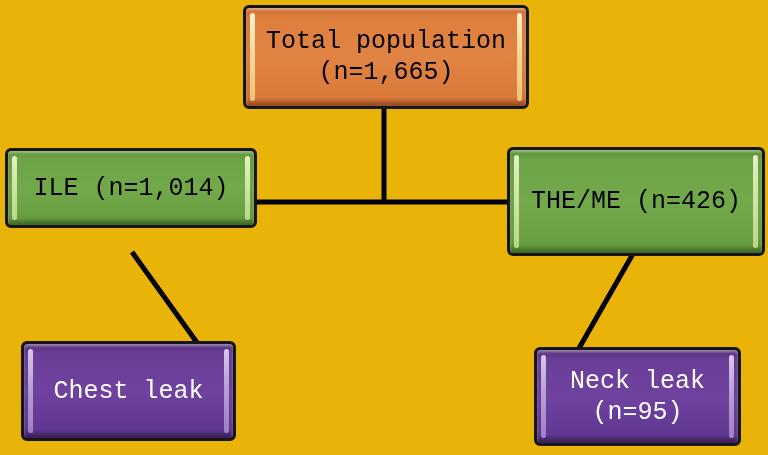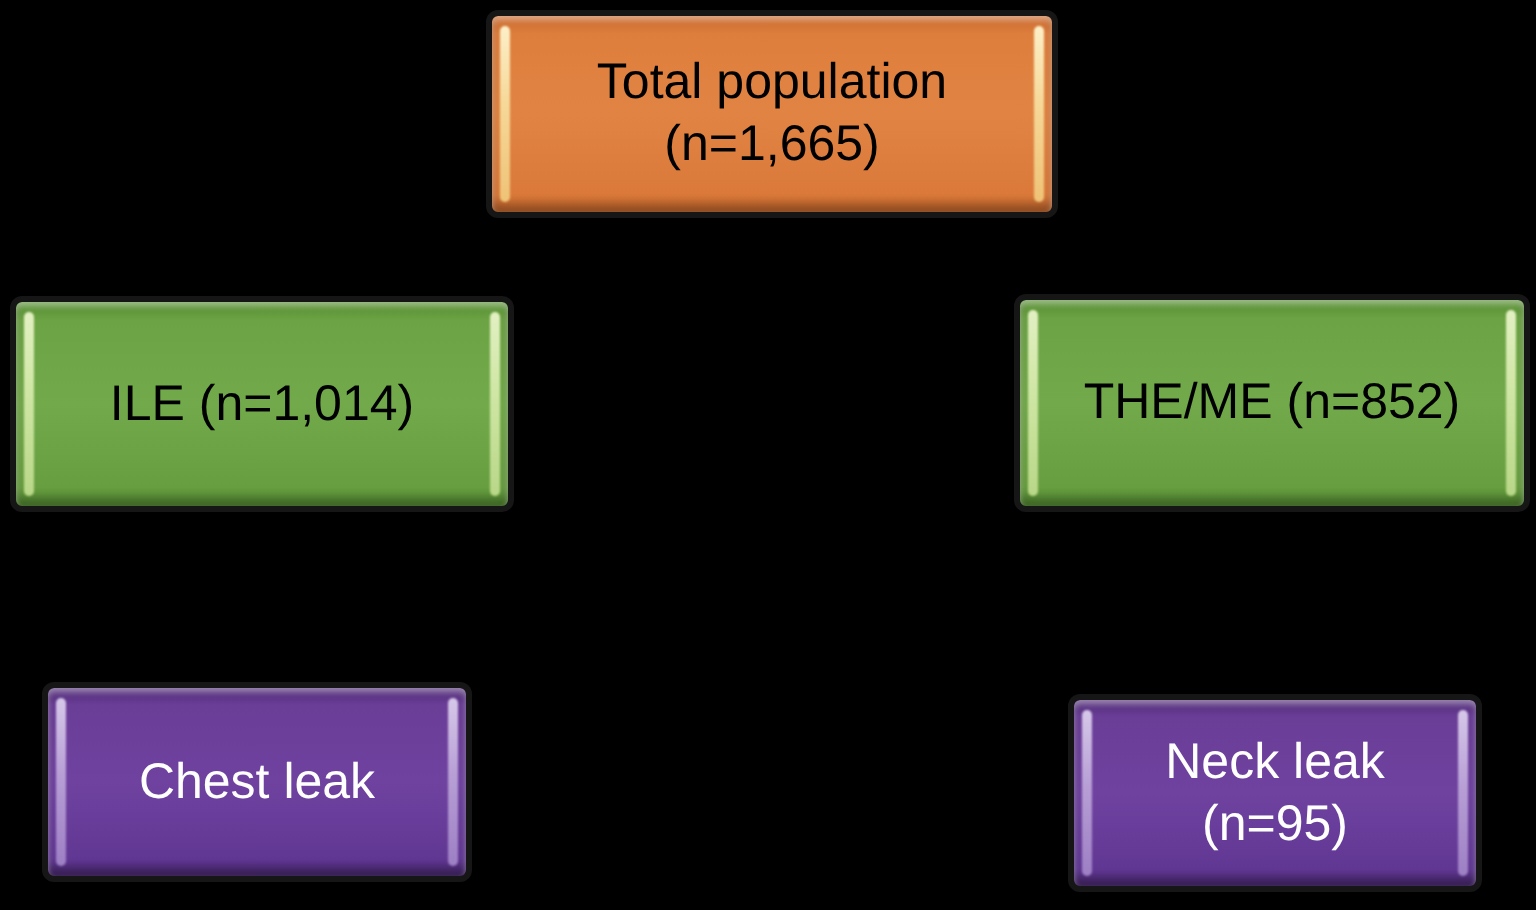--- a/index.html
+++ b/index.html
@@ -1,21 +1,21 @@
 <!DOCTYPE html>
 <html><head>
 <meta charset="utf-8">
 <style>
   html,body{margin:0;padding:0;background:#ffffff;}
   #stage{
     position:relative;
     width:768px;height:455px;
-    background:#000000;
+    background:#eab308;
     overflow:hidden;
-    font-family:Liberation Sans, sans-serif;
+    font-family:Liberation Mono, monospace;
   }
   svg.connectors{
     position:absolute;left:0;top:0;z-index:1;
   }
   .node{
     position:absolute;
     box-sizing:border-box;
     z-index:2;
     border:3px solid #161616;
     border-radius:6px;
@@ -55,21 +55,21 @@
   .purple{
     background:linear-gradient(180deg,#4e2b74 0%,#6a3d97 9%,#6f42a0 50%,#613794 91%,#4a2970 100%);
     color:#ffffff;
   }
   .purple::before,.purple::after{
     background:linear-gradient(180deg,#d6c8e9 0%,#b8a0d6 45%,#9d7fc4 100%);
   }
   .line{position:relative;z-index:3;}
 
   #node-total{left:243px;top:5px;width:286px;height:104px;}
-  #node-ile{left:5px;top:148px;width:252px;height:108px;}
+  #node-ile{left:5px;top:148px;width:252px;height:80px;}
   #node-theme{left:507px;top:147px;width:258px;height:109px;}
   #node-chest{left:21px;top:341px;width:215px;height:100px;}
   #node-neck{left:534px;top:347px;width:207px;height:99px;justify-content:center;}
 </style>
 </head>
 <body>
 
 <div id="stage">
 
   <svg class="connectors" width="768" height="455" viewBox="0 0 768 455">
@@ -83,21 +83,21 @@
     <div class="line">Total population</div>
     <div class="line">(n=1,665)</div>
   </div>
 
   <div id="node-ile" class="node green">
     <div class="line">ILE (n=1,014)</div>
     <div class="line"></div>
   </div>
 
   <div id="node-theme" class="node green">
-    <div class="line">THE/ME (n=852)</div>
+    <div class="line">THE/ME (n=426)</div>
     <div class="line"></div>
   </div>
 
   <div id="node-chest" class="node purple">
     <div class="line">Chest leak</div>
   </div>
 
   <div id="node-neck" class="node purple">
     <div class="line">Neck leak</div>
     <div class="line">(n=95)</div>

